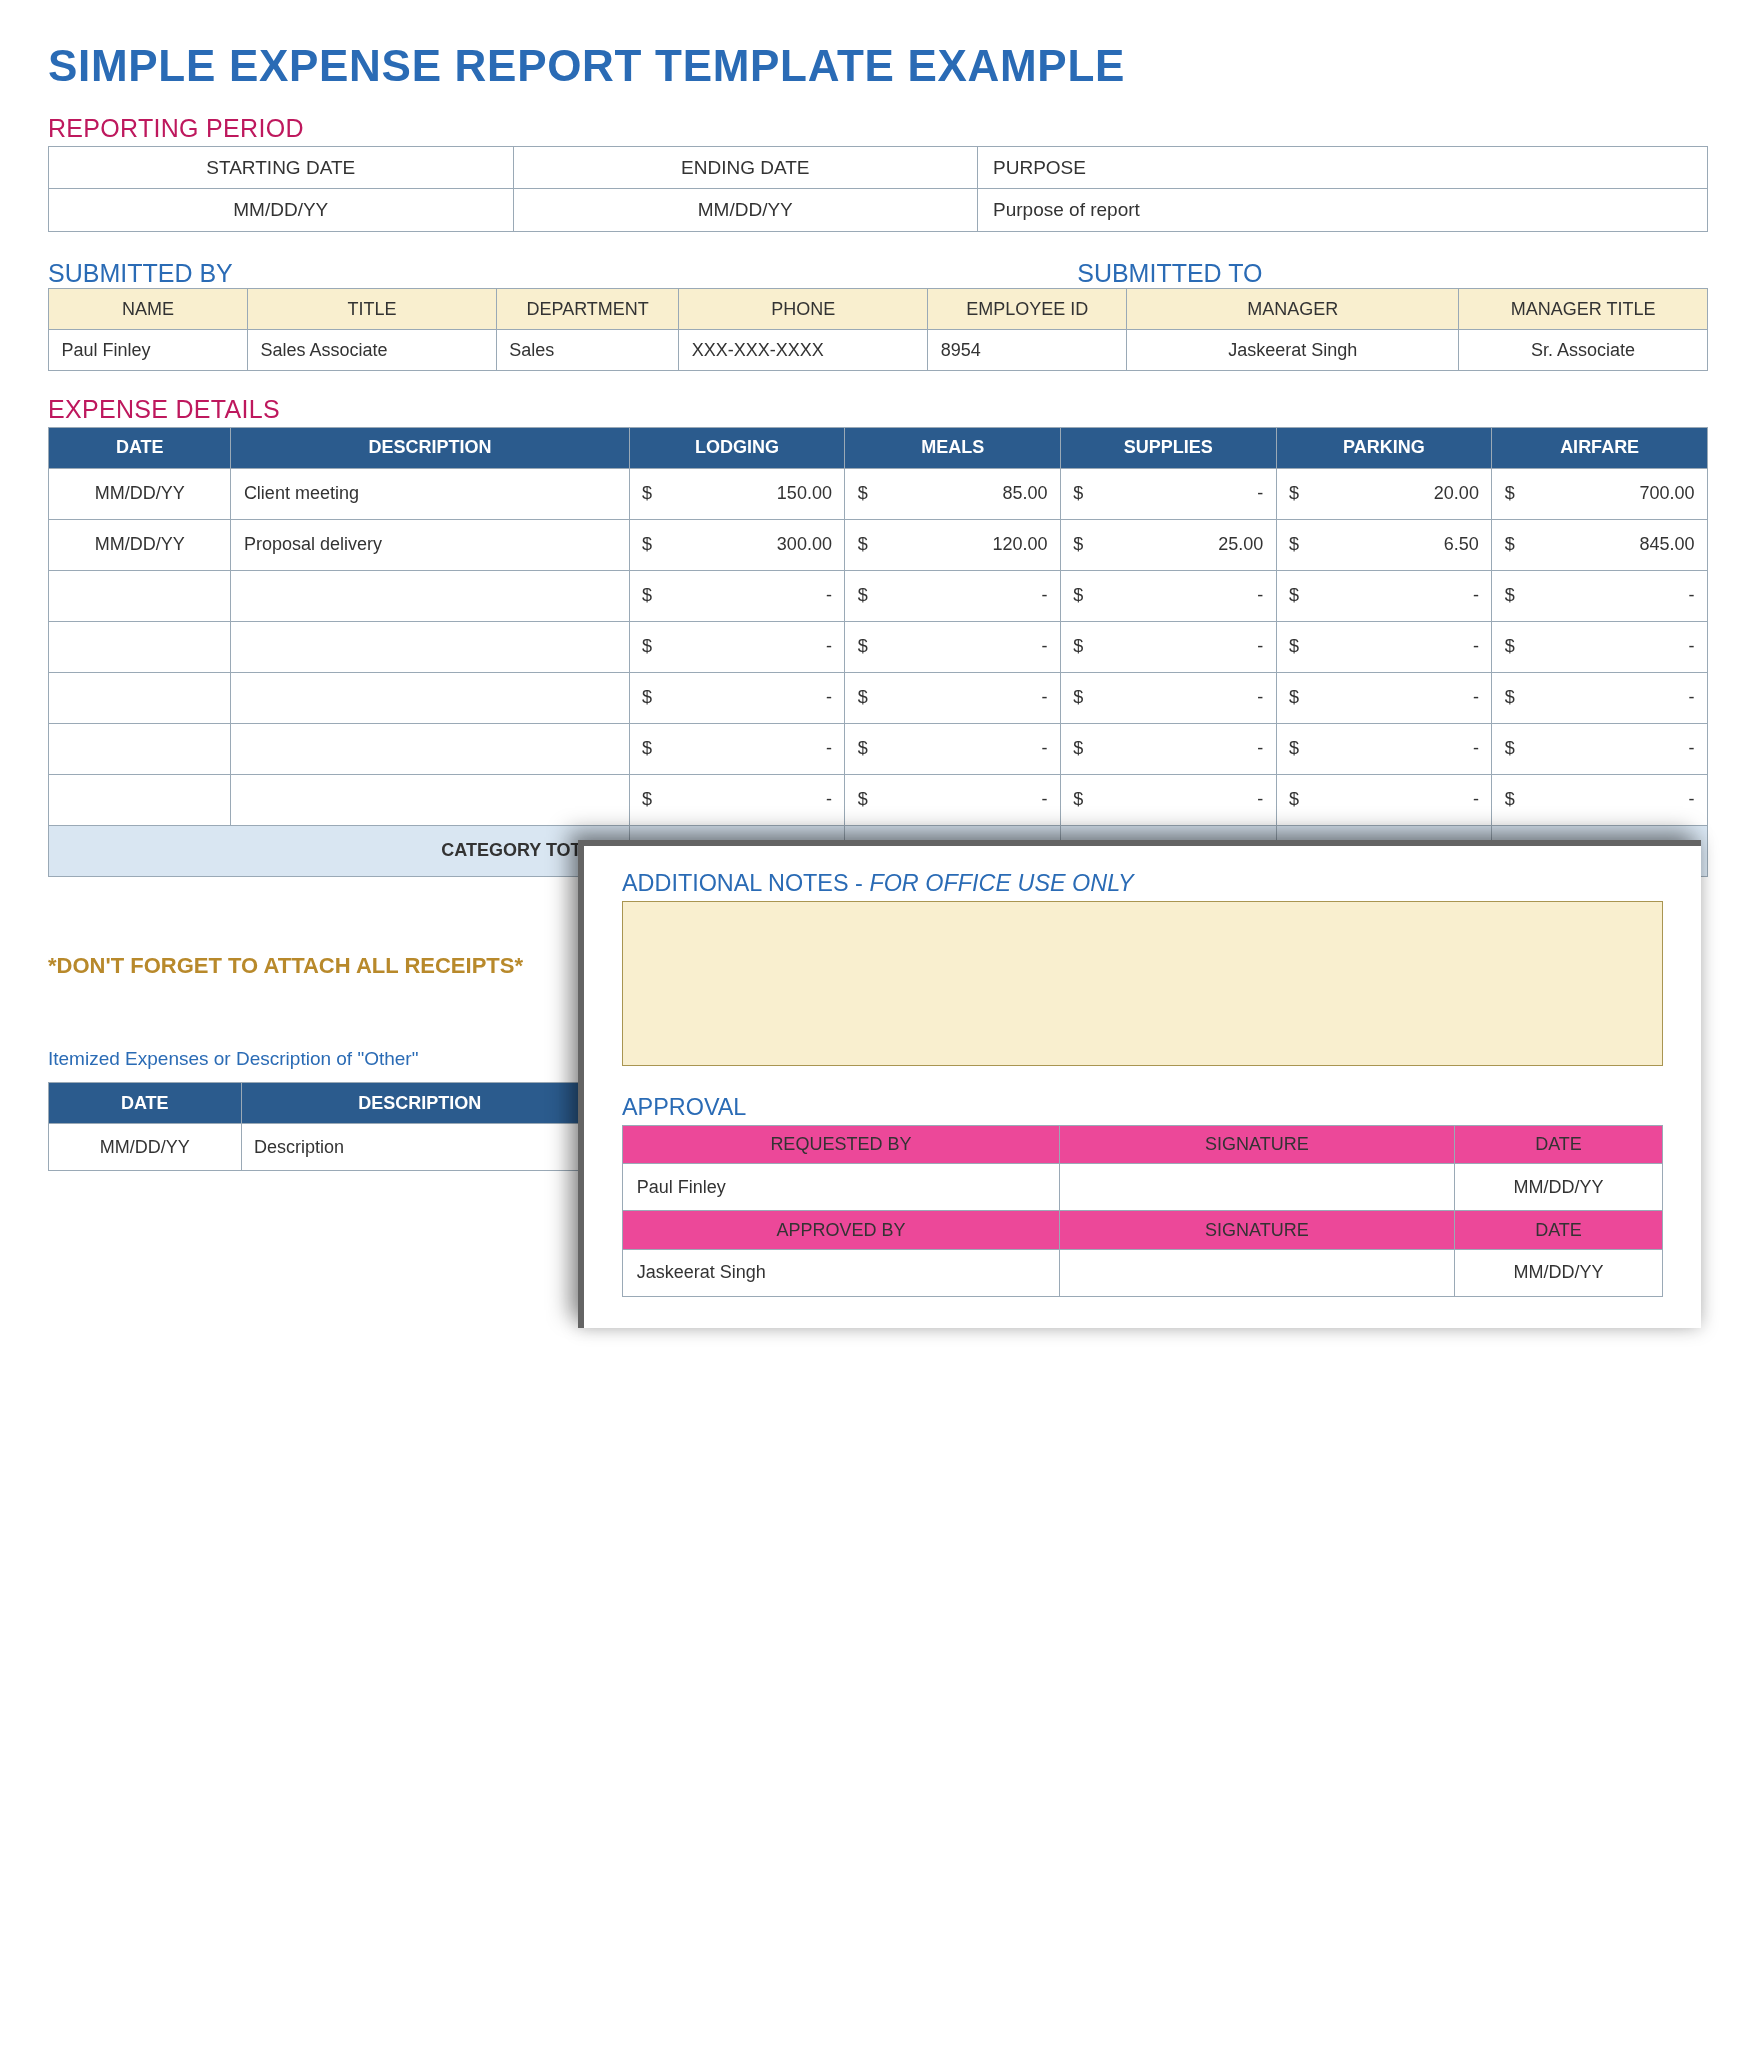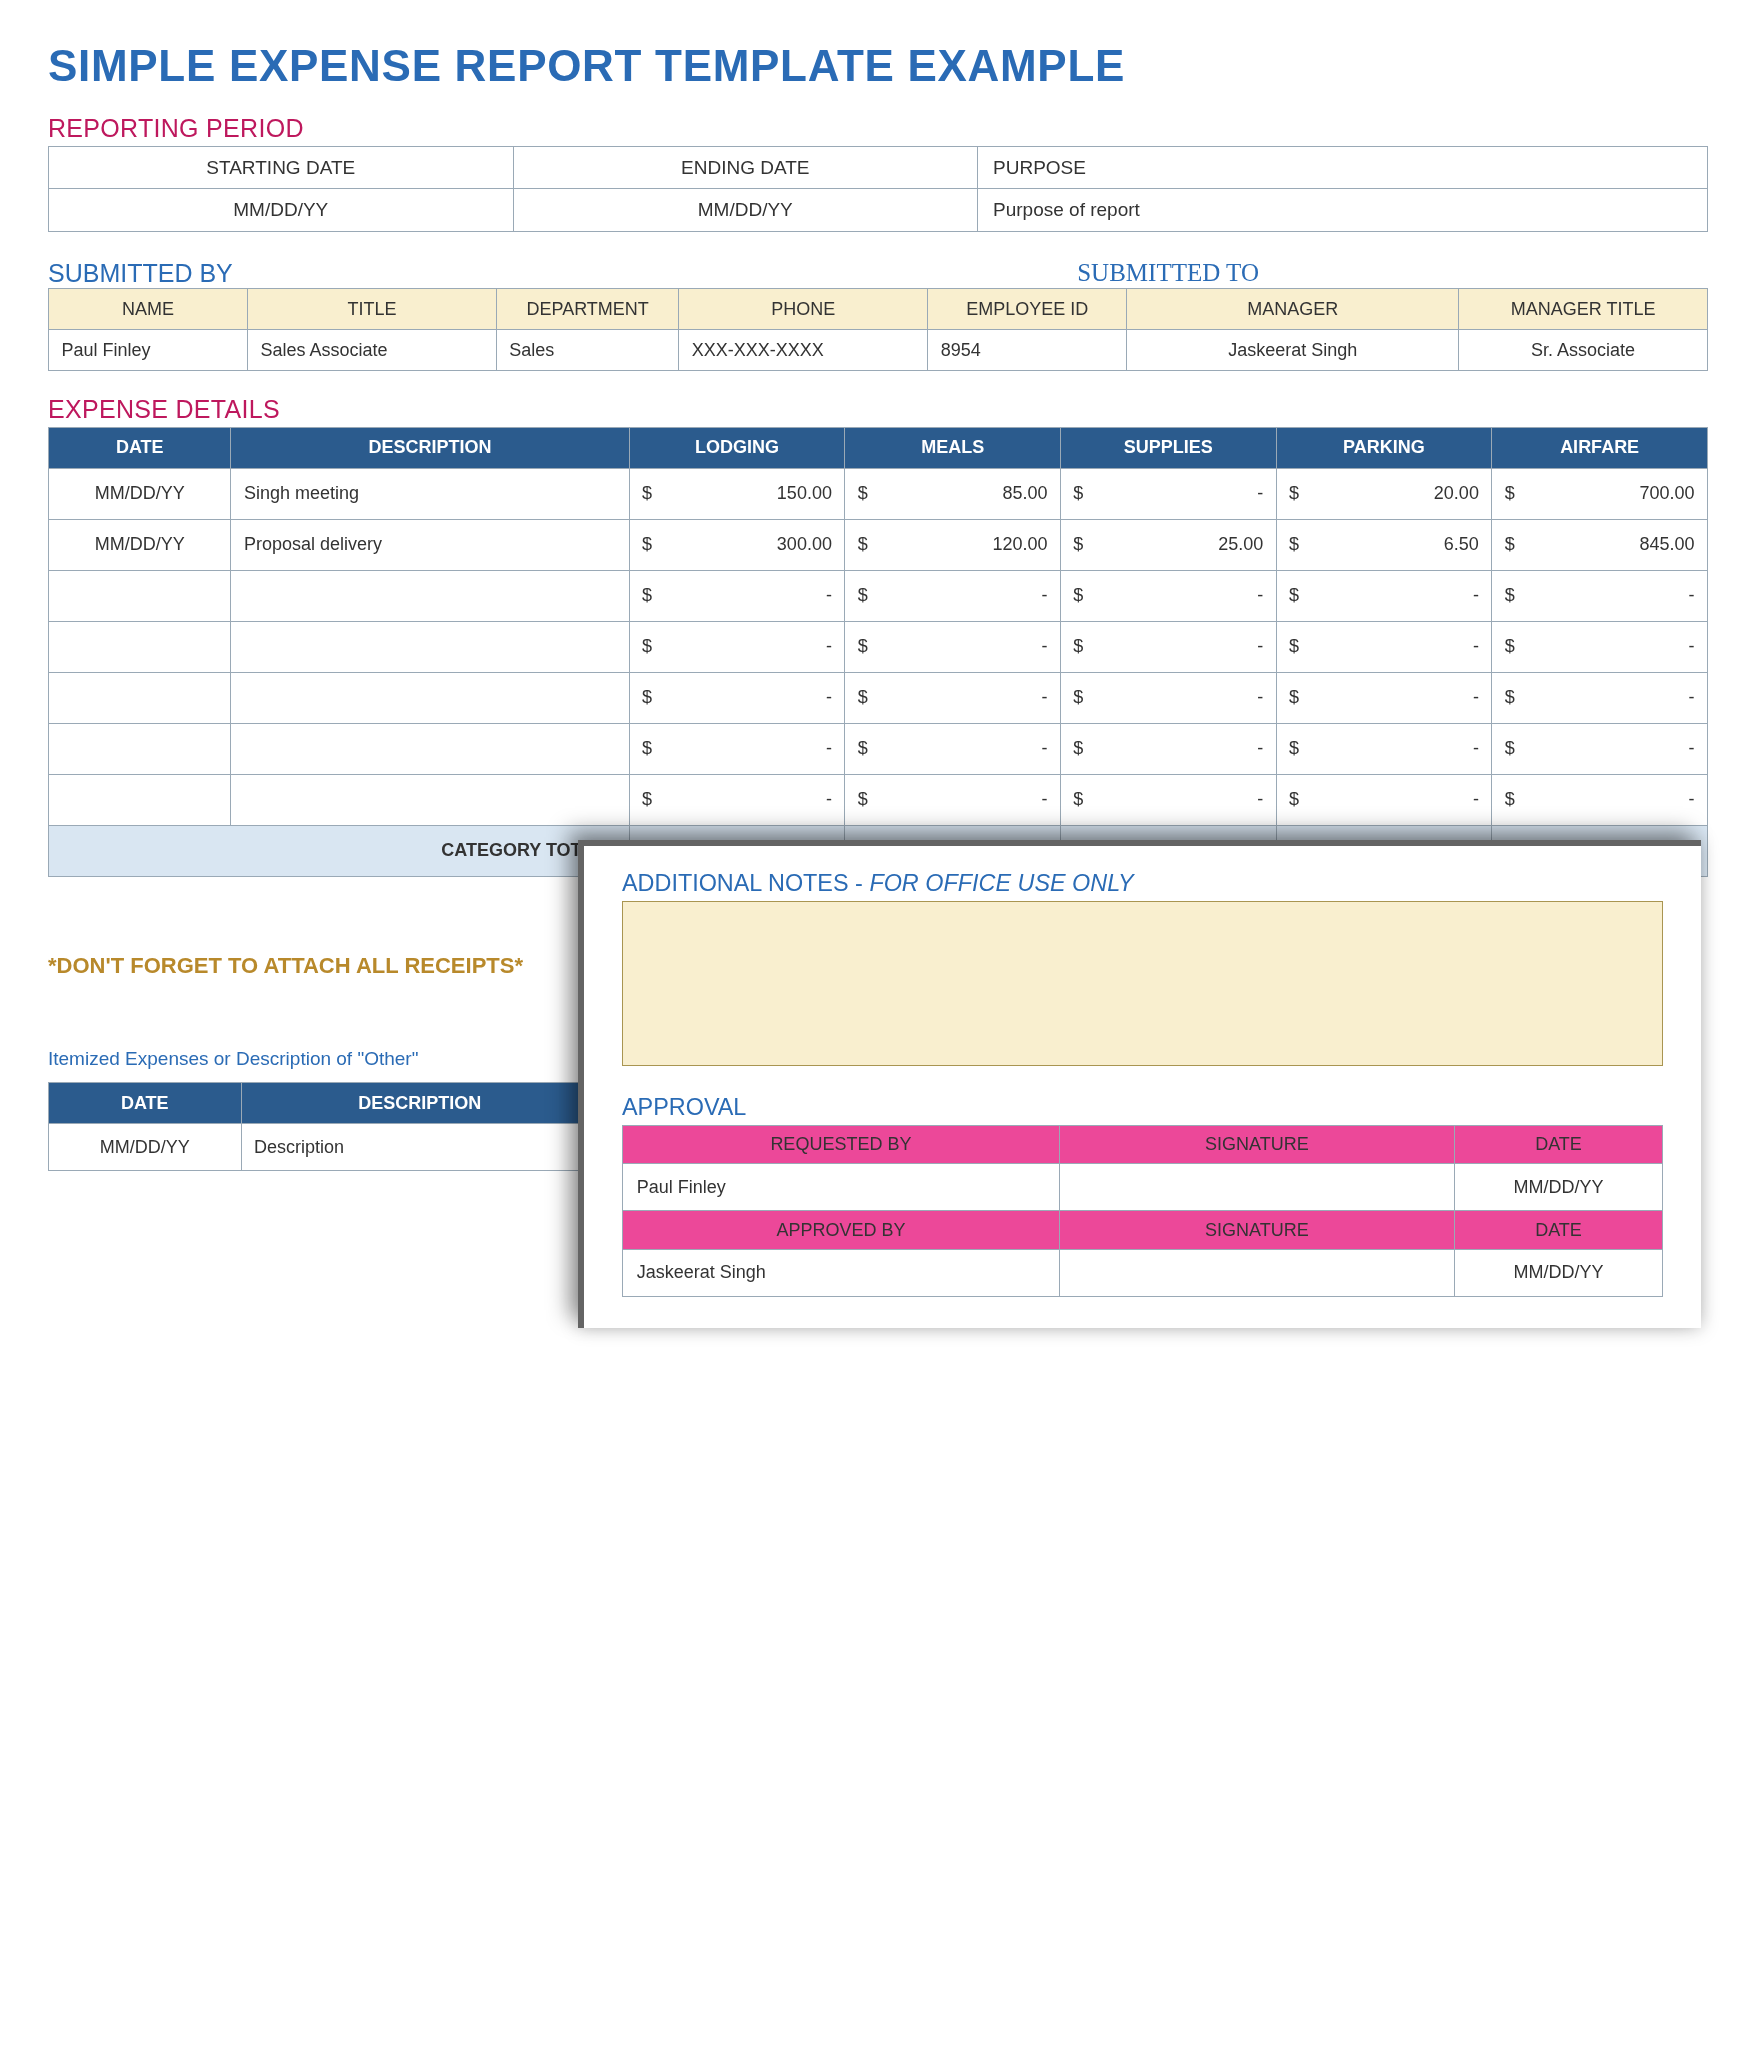--- a/index.html
+++ b/index.html
@@ -37,21 +37,21 @@
     text-align: center;
     font-size: 19px;
   }
   .period-tbl .hdr { font-family: "Century Gothic", Futura, sans-serif; }
   .period-tbl .purpose-cell { text-align: left; }
 
   
   .submit-wrap { position: relative; margin-top: 27.5px; }
   .sub-labels { display: flex; }
   .sub-labels .lbl { font-family: "Century Gothic", Futura, sans-serif; font-size: 25px; color:#2a6bb5; }
-  .sub-labels .lbl2 { margin-left: auto; width: 38%; font-family: Liberation Serif, serif; }
+  .sub-labels .lbl2 { margin-left: auto; width: 38%; }
   .submit-tbl td, .submit-tbl th {
     border: 1.4px solid #9aa9b6;
     padding: 9.6px 12.4px;
     font-size: 18px;
     text-align: left;
   }
   .submit-tbl th {
     background: #f9efcf;
     font-weight: 400;
     font-family: "Century Gothic", Futura, sans-serif;
@@ -226,21 +226,21 @@
       <th>LODGING</th>
       <th>MEALS</th>
       <th>SUPPLIES</th>
       <th>PARKING</th>
       <th>AIRFARE</th>
     </tr>
   </thead>
   <tbody id="exp-rows">
       <tr>
         <td class="date">MM/DD/YY</td>
-        <td>Singh meeting</td>
+        <td>Client meeting</td>
         <td>
           <div class="money">
             <span class="sym">$</span>
             <span class="val">150.00</span>
           </div>
         </td>
         <td>
           <div class="money">
             <span class="sym">$</span>
             <span class="val">85.00</span>

